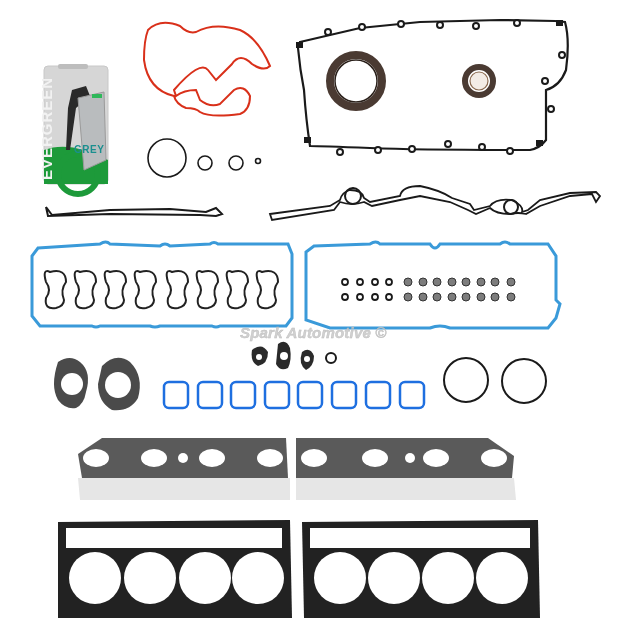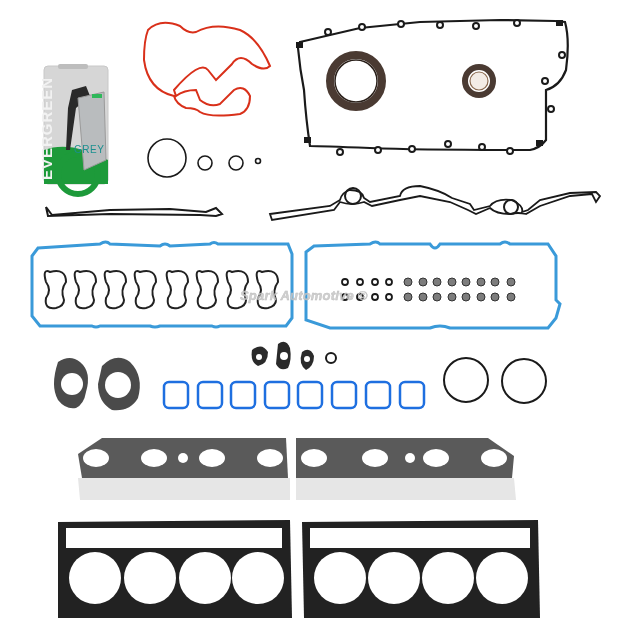--- a/index.html
+++ b/index.html
@@ -1,20 +1,20 @@
 <!DOCTYPE html>
 <html><head>
 <meta charset="utf-8">
 <style>
   html, body { margin:0; padding:0; background:#ffffff; }
   body { width:640px; height:640px; position:relative; overflow:hidden; font-family:"Liberation Sans", sans-serif; }
   .scene { position:absolute; left:0; top:0; width:640px; height:640px; }
-  .watermark { position:absolute; left:240px; top:288px; font-family:"Liberation Sans", sans-serif; font-style:italic; font-weight:bold; font-size:13px; color:rgba(200,200,200,0.85); letter-spacing:0.2px; -webkit-text-stroke:0.4px #bbb; }
+  .watermark { position:absolute; left:240px; top:324px; font-family:"Liberation Sans", sans-serif; font-style:italic; font-weight:bold; font-size:15px; color:rgba(200,200,200,0.85); letter-spacing:0.2px; -webkit-text-stroke:0.4px #bbb; }
   .tube-brand-text { position:absolute; left:38px; top:180px; transform:rotate(-90deg); transform-origin:left top; font-family:"Liberation Sans", sans-serif; font-weight:bold; font-size:15px; color:#f2f2f2; letter-spacing:1px; white-space:nowrap; }
-  .tube-grey-text { position:absolute; left:74px; top:144px; font-family:"Liberation Sans", sans-serif; font-weight:normal; font-size:10px; color:#1a8f8f; letter-spacing:0.5px; }
+  .tube-grey-text { position:absolute; left:74px; top:144px; font-family:"Liberation Sans", sans-serif; font-weight:bold; font-size:10px; color:#1a8f8f; letter-spacing:0.5px; }
 </style>
 </head>
 <body>
 
 <div class="scene">
 <svg width="640" height="640" viewBox="0 0 640 640" xmlns="http://www.w3.org/2000/svg">
 
   <g>
     <rect x="44" y="66" width="64" height="118" rx="4" fill="#d6d6d6" stroke="#c8c8c8"></rect>
     <rect x="58" y="64" width="30" height="5" rx="2" fill="#bdbdbd"></rect>

